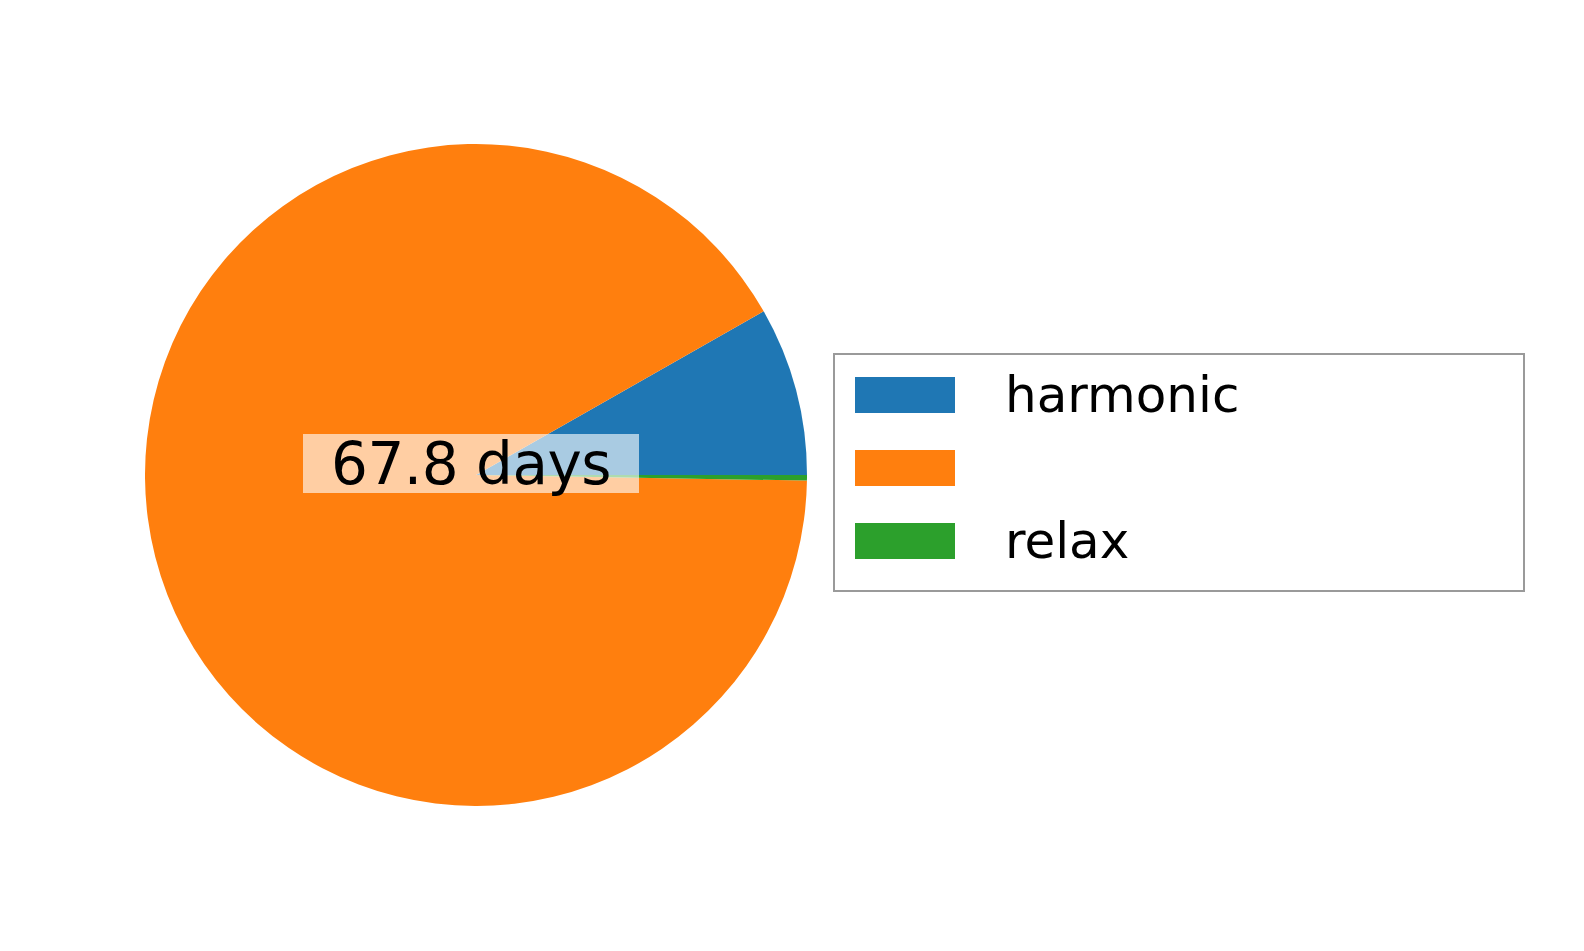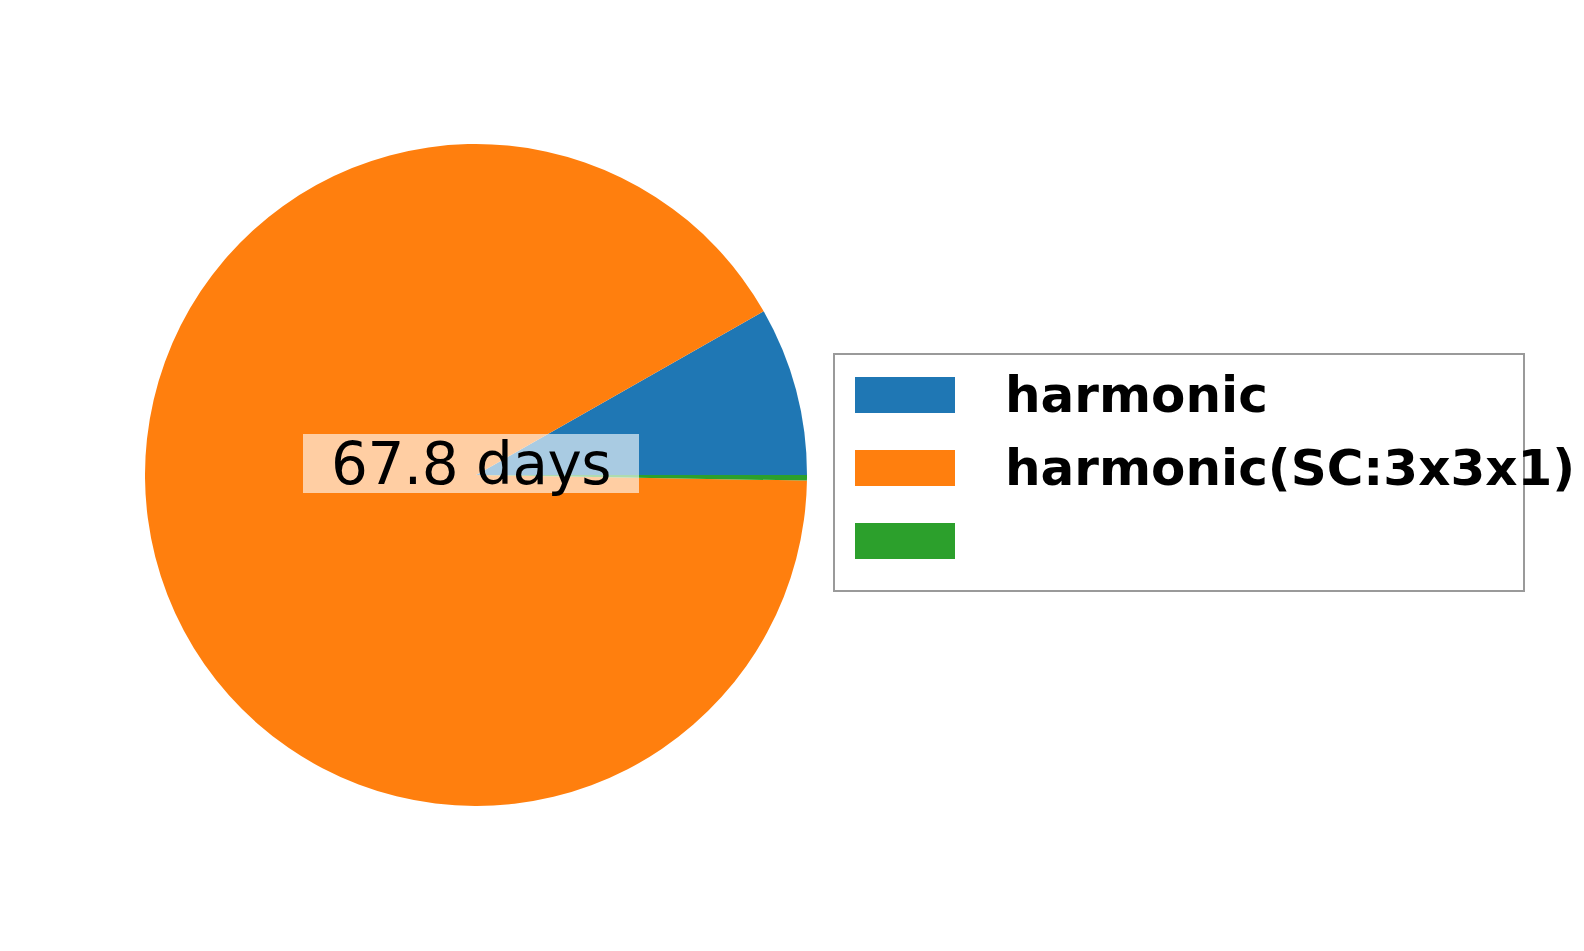--- a/index.html
+++ b/index.html
@@ -57,21 +57,20 @@
     border: 2px solid #9a9a9a;
     box-sizing: border-box;
     padding: 0;
   }
   .legend-row {
     position: absolute;
     left: 20px;
     display: flex;
     align-items: center;
     height: 52px;
-    font-weight: bold;
   }
   .legend-row.row0 { top: 14px; }
   .legend-row.row1 { top: 87px; }
   .legend-row.row2 { top: 160px; }
   .legend-swatch {
     width: 100px;
     height: 36px;
     flex: 0 0 auto;
   }
   .legend-label {
@@ -103,22 +102,22 @@
 
   <div id="legend-box">
 
     <div class="legend-row row0">
       <span class="legend-swatch" style="background:#1f77b4;"></span>
       <span class="legend-label">harmonic</span>
     </div>
 
     <div class="legend-row row1">
       <span class="legend-swatch" style="background:#ff7f0e;"></span>
-      <span class="legend-label">harmonic(SC:3x3x1)</span>
     </div>
 
     <div class="legend-row row2">
       <span class="legend-swatch" style="background:#2ca02c;"></span>
+      <span class="legend-label">relax</span>
     </div>
 
   </div>
 
 </div>
 
 </body></html>

